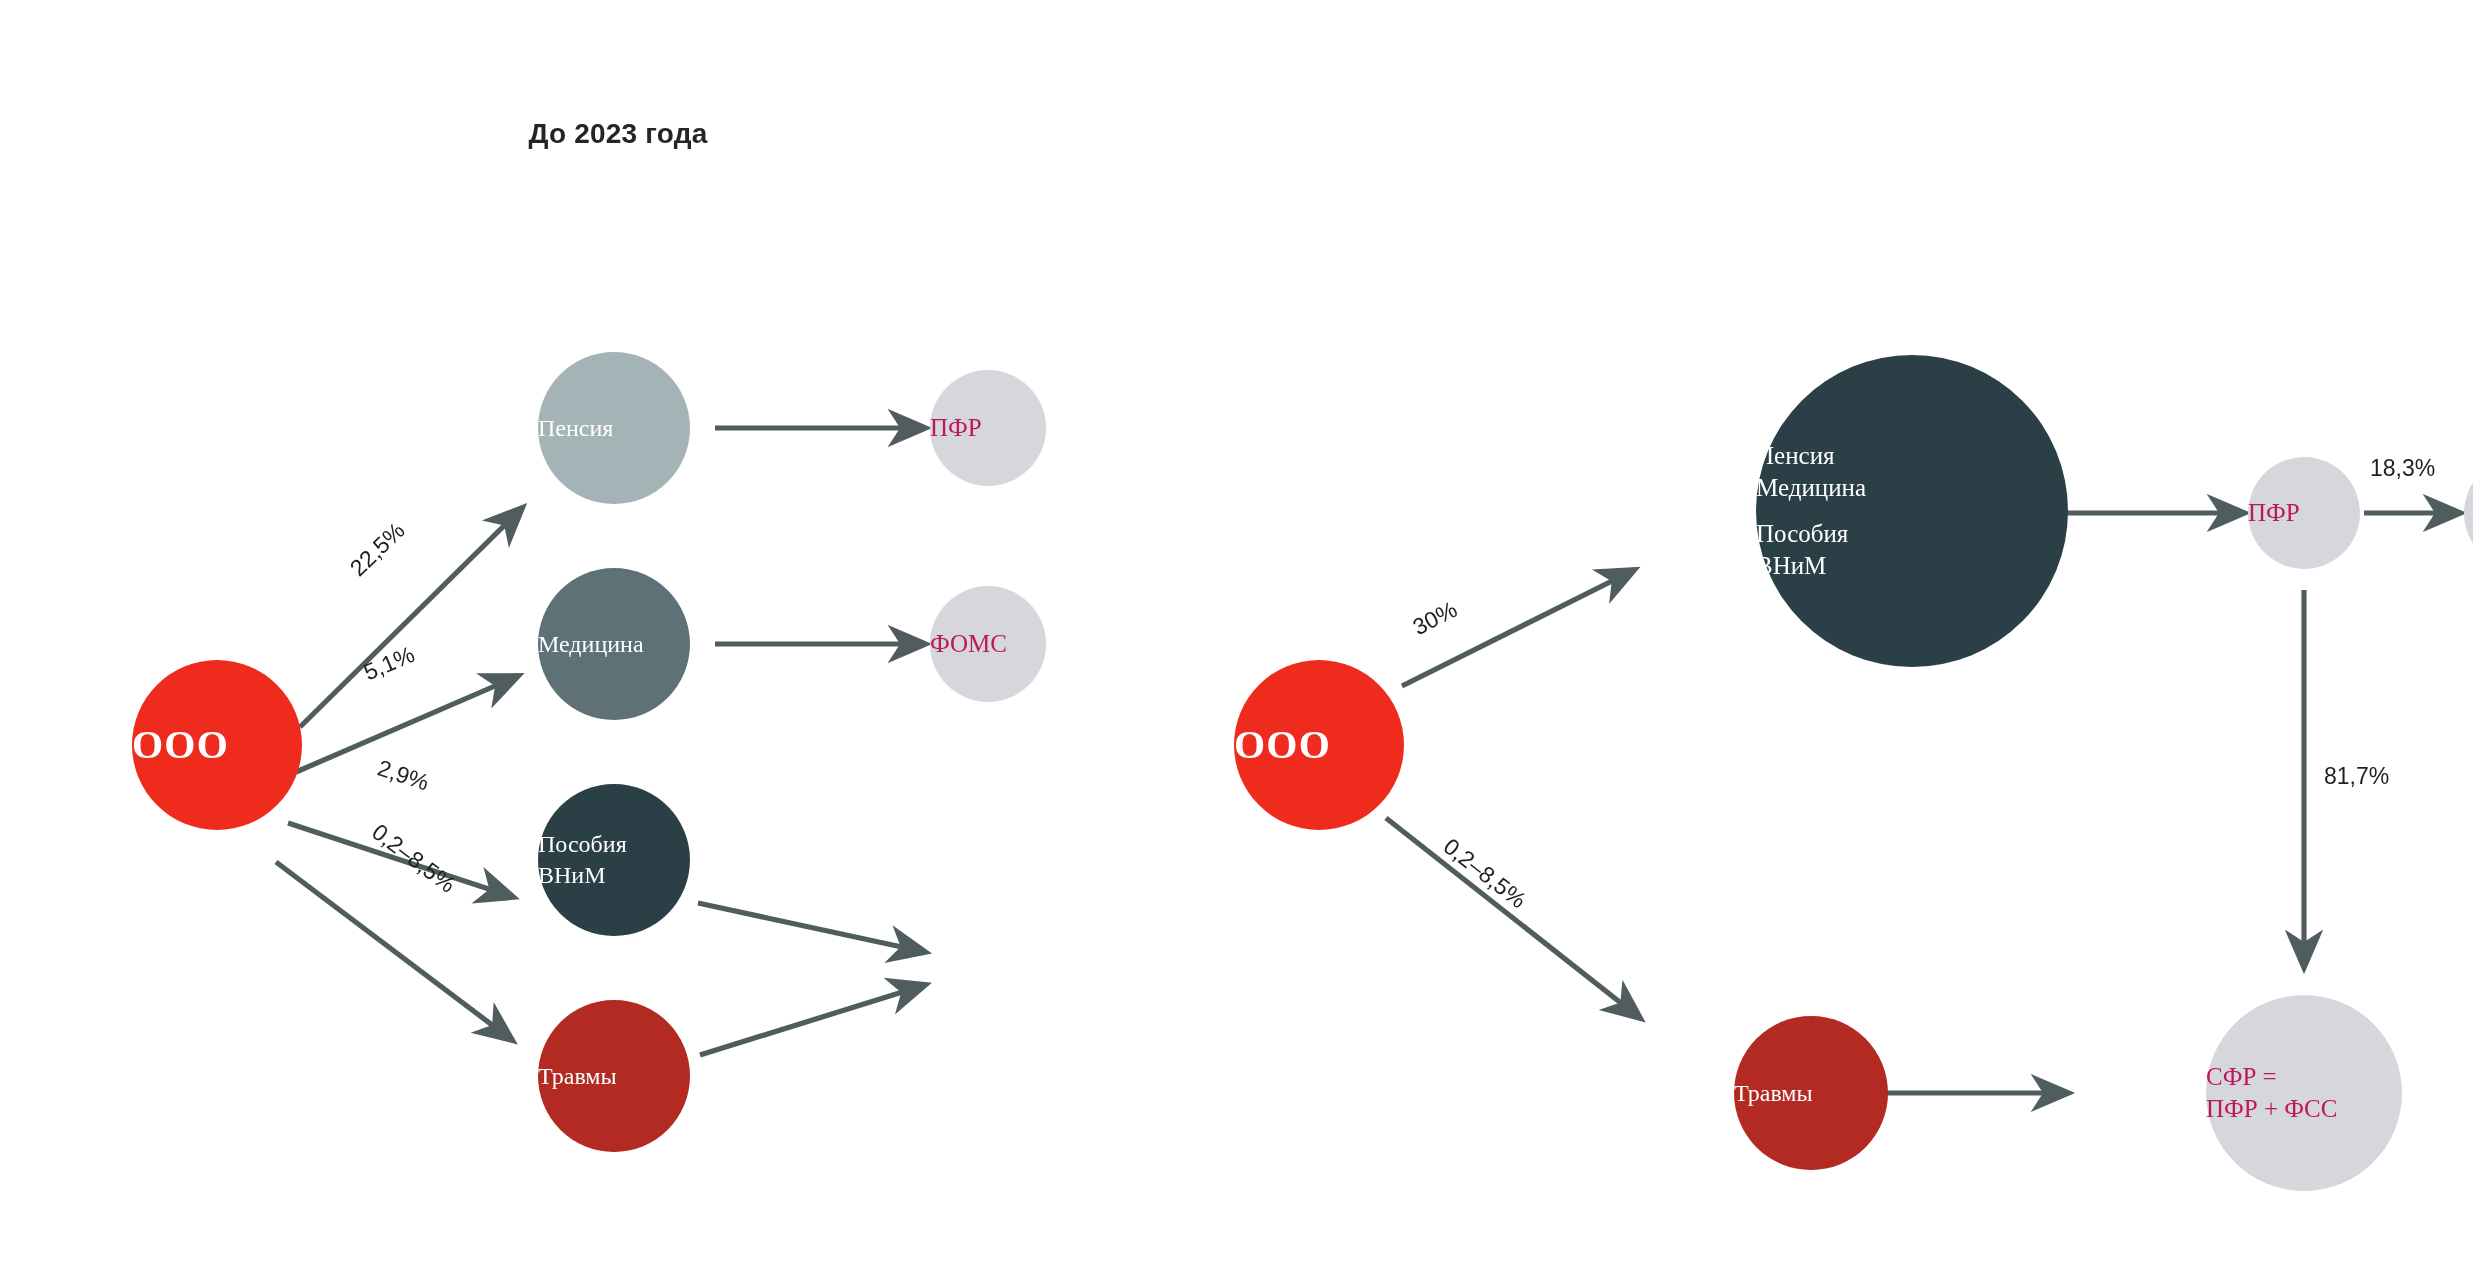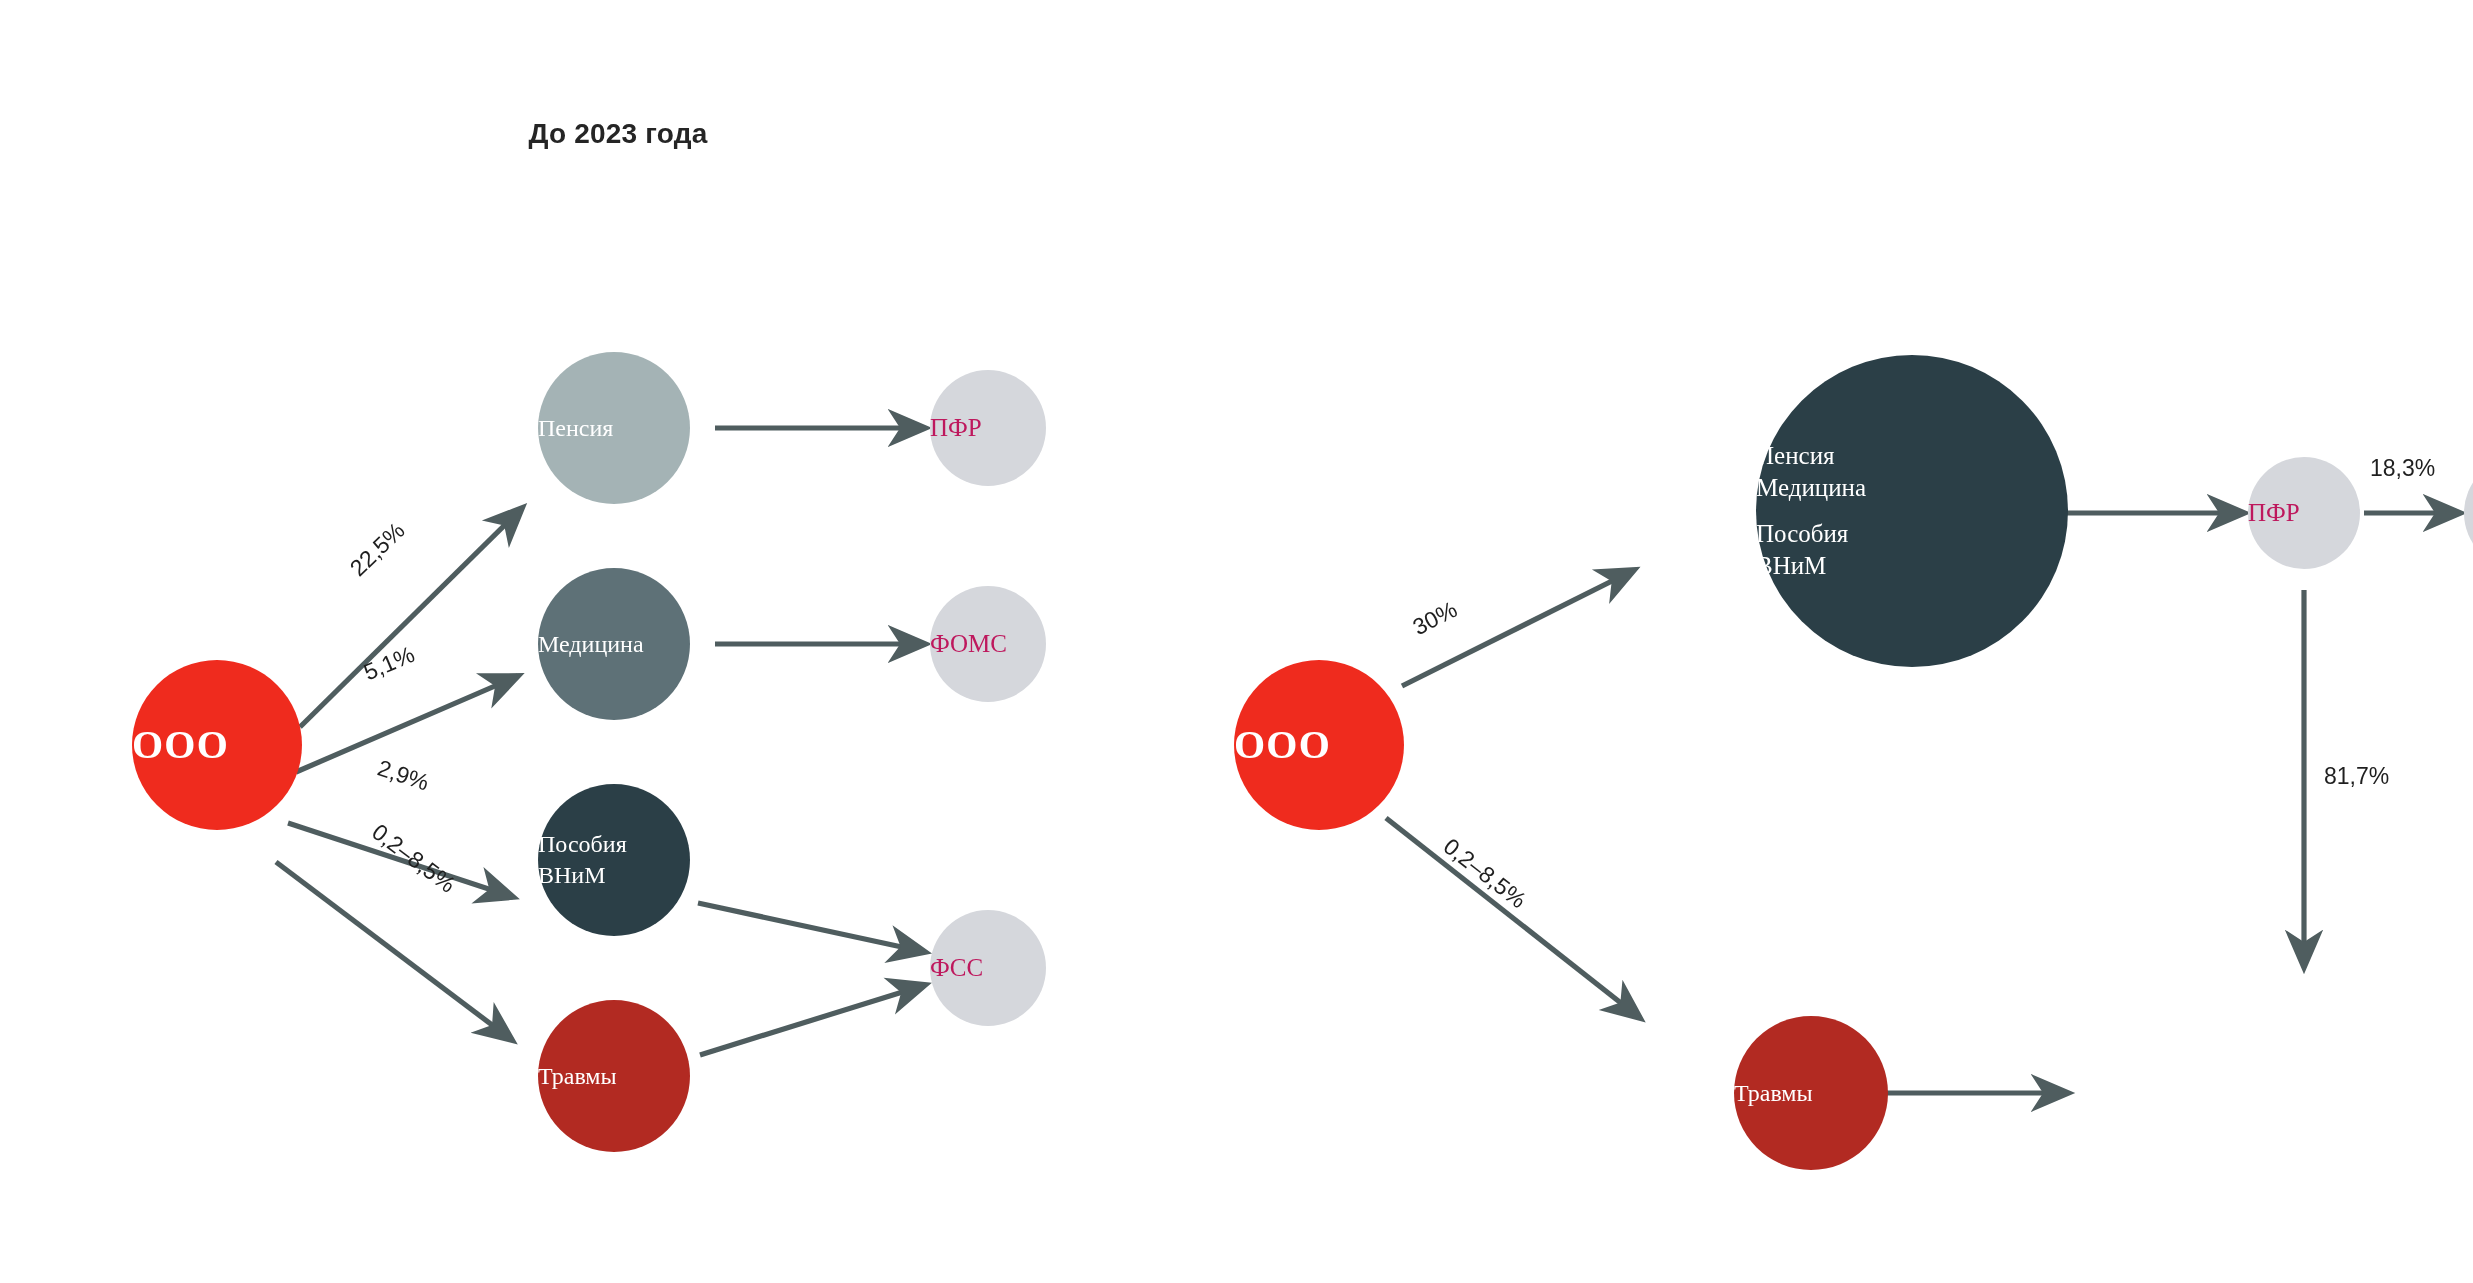--- a/index.html
+++ b/index.html
@@ -143,23 +143,20 @@
     </div>
 
     <div class="node node-fund" id="n-pfr" style="left:930px; top:370px; width:116px; height:116px;">
       <span class="line">ПФР</span>
     </div>
 
     <div class="node node-fund" id="n-foms" style="left:930px; top:586px; width:116px; height:116px;">
       <span class="line">ФОМС</span>
     </div>
 
-    <div class="node node-fund" id="n-fss" style="left:930px; top:910px; width:116px; height:116px;">
-      <span class="line">ФСС</span>
-    </div>
 
     <div class="edge-label" style="left:345px; top:536px; transform:rotate(-44deg);">22,5%</div>
 
     <div class="edge-label" style="left:363px; top:650px; transform:rotate(-23deg);">5,1%</div>
 
     <div class="edge-label" style="left:377px; top:762px; transform:rotate(18deg);">2,9%</div>
 
     <div class="edge-label" style="left:365px; top:845px; transform:rotate(37deg);">0,2–8,5%</div>
 
   </section>
@@ -200,20 +197,24 @@
     </div>
 
     <div class="node node-fund" id="n-pfr2" style="left:1012px; top:457px; width:112px; height:112px;">
       <span class="line">ПФР</span>
     </div>
 
     <div class="node node-fund" id="n-foms2" style="left:1228px; top:457px; width:112px; height:112px;">
       
     </div>
 
+    <div class="node node-fund" id="n-sfr" style="left:970px; top:995px; width:196px; height:196px;">
+      <span class="line">СФР =</span>
+      <span class="line">ПФР + ФСС</span>
+    </div>
 
     <div class="edge-label" style="left:176px; top:605px; transform:rotate(-27deg);">30%</div>
 
     <div class="edge-label" style="left:200px; top:860px; transform:rotate(38deg);">0,2–8,5%</div>
 
     <div class="edge-label" style="left:1134px; top:455px;">18,3%</div>
 
     <div class="edge-label" style="left:1088px; top:763px;text-align:center;">81,7%</div>
 
   </section>

